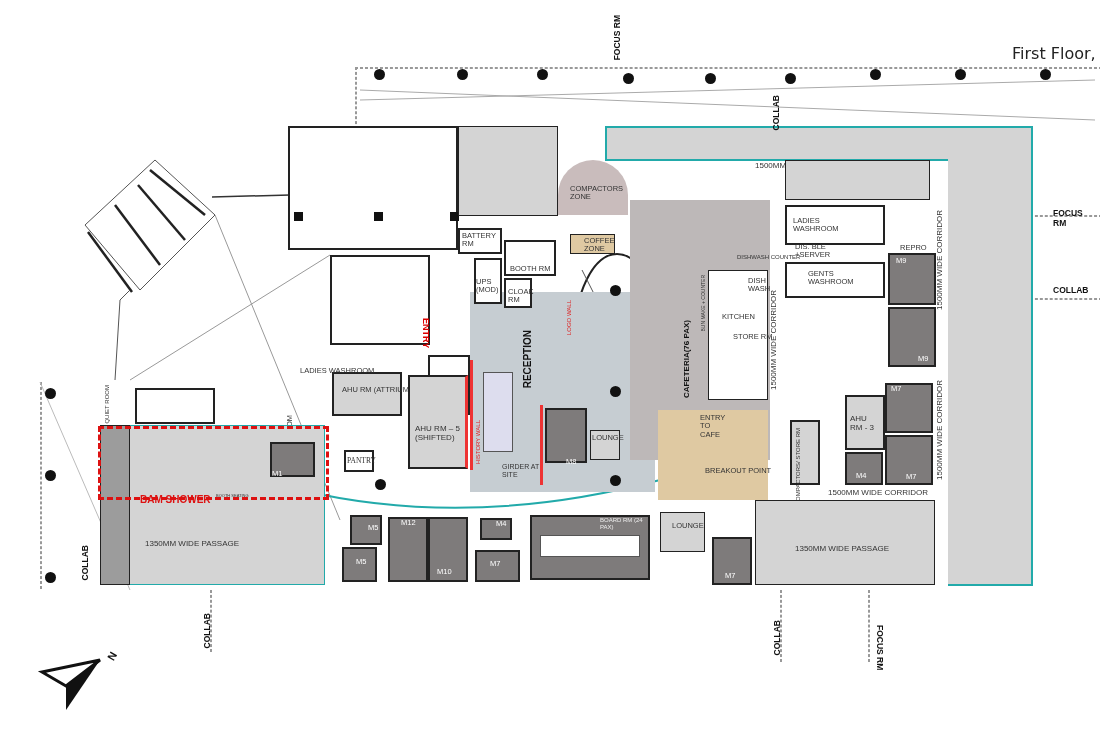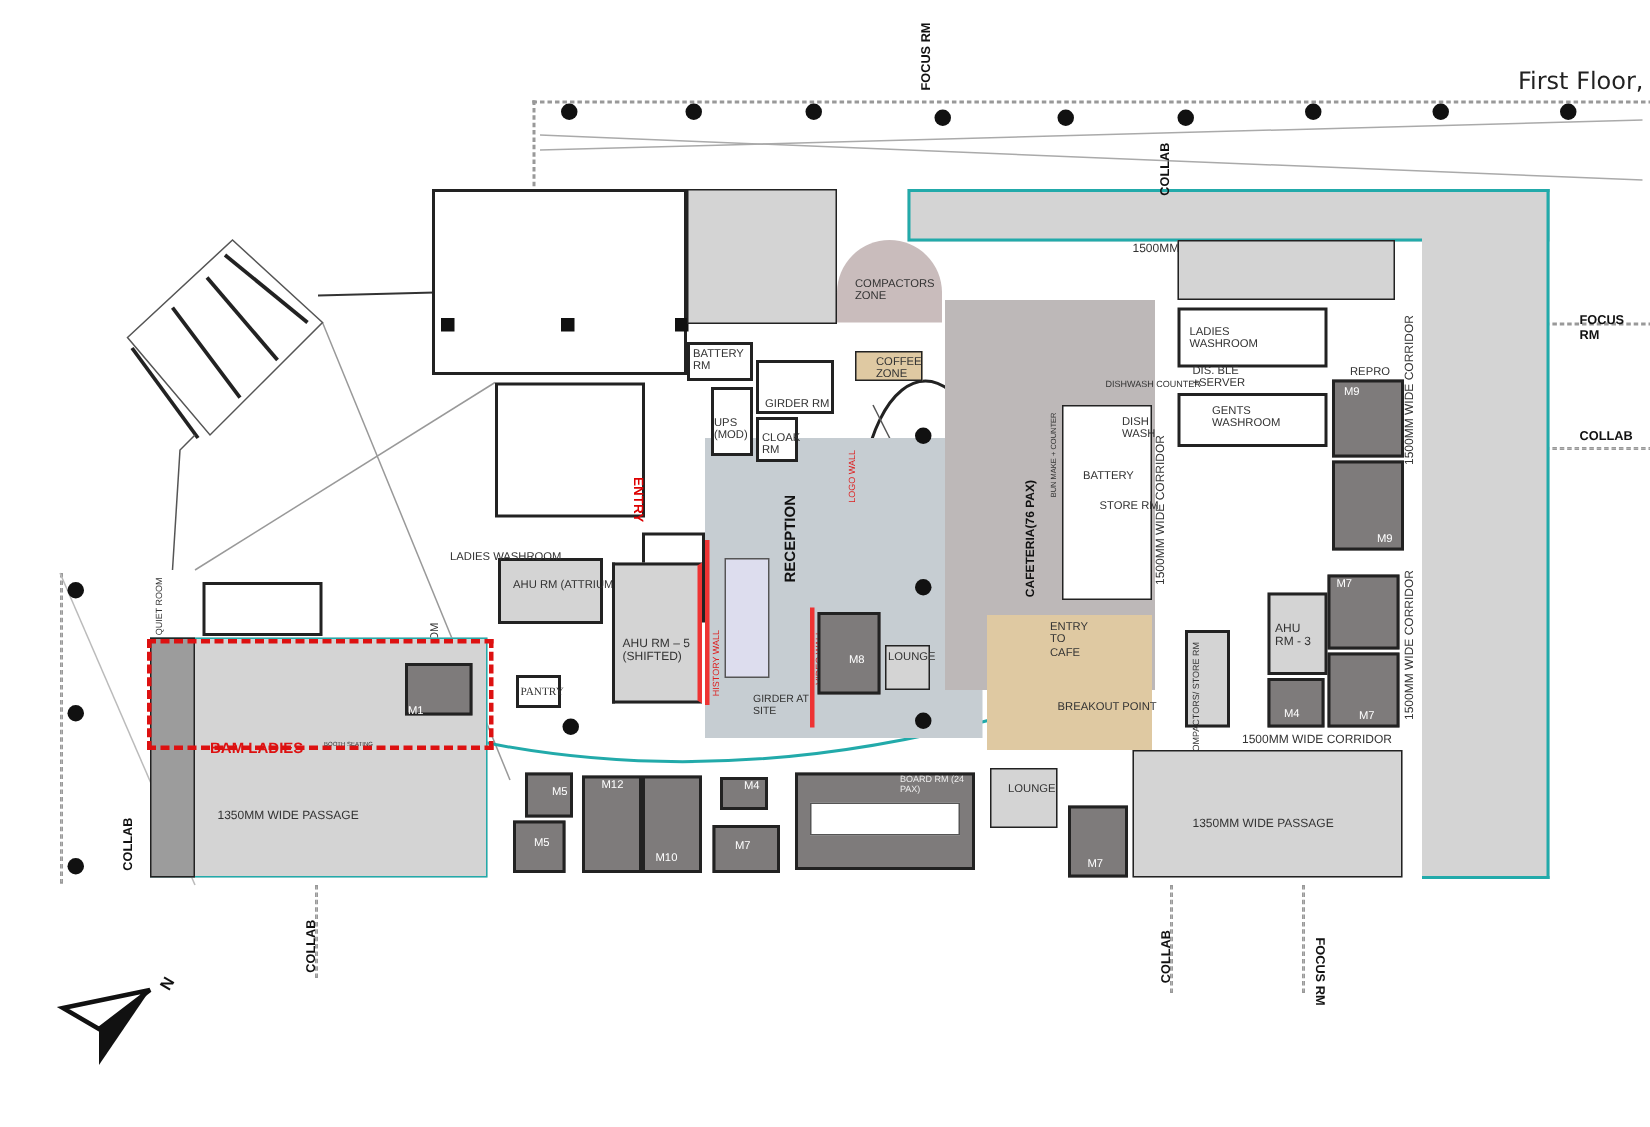--- a/index.html
+++ b/index.html
@@ -91,40 +91,40 @@
 <div class="lbl b vt" style="left:522px;top:330px;font-size:10px;">RECEPTION</div>
 <div class="desk" style="left:483px;top:372px;width:30px;height:80px;background:#dde;"></div>
 <div class="abs" style="left:540px;top:405px;width:3px;height:80px;background:#e33;"></div>
 <div class="lbl vt" style="left:544px;top:420px;color:#d22;font-size:6px;">VIDEO WALL</div>
 <div class="lbl vt" style="left:566px;top:300px;color:#d22;font-size:6px;">LOGO WALL</div>
 <div class="lbl" style="left:502px;top:463px;font-size:7px;width:40px;white-space:normal;">GIRDER AT SITE</div>
 
 <div class="room white" style="left:458px;top:228px;width:44px;height:26px;"></div>
 <div class="lbl" style="left:462px;top:232px;width:35px;white-space:normal;">BATTERY RM</div>
 <div class="room white" style="left:504px;top:240px;width:52px;height:36px;"></div>
-<div class="lbl" style="left:510px;top:265px;">GIRDER RM</div>
+<div class="lbl" style="left:510px;top:265px;">BOOTH RM</div>
 <div class="room white" style="left:474px;top:258px;width:28px;height:46px;"></div>
 <div class="lbl" style="left:476px;top:278px;width:24px;white-space:normal;">UPS (MOD)</div>
 <div class="room white" style="left:504px;top:278px;width:28px;height:30px;"></div>
 <div class="lbl" style="left:508px;top:288px;width:22px;white-space:normal;">CLOAK RM</div>
 
 <div class="room g1" style="left:458px;top:126px;width:100px;height:90px;border-width:1px;"></div>
 <div class="room g1" style="left:605px;top:126px;width:428px;height:35px;border-width:2px;border-color:#2aa;"></div>
 <div class="lbl" style="left:755px;top:162px;font-size:8px;">1500MM WIDE CORRIDOR</div>
 <div class="room g1" style="left:558px;top:160px;width:70px;height:55px;border:none;border-radius:40px 40px 0 0;background:#c9bcbc;"></div>
 <div class="lbl" style="left:570px;top:185px;width:50px;white-space:normal;">COMPACTORS ZONE</div>
 <div class="lbl" style="left:630px;top:220px;width:30px;white-space:normal;">ENTRY TO CAFE</div>
 <div class="room tan" style="left:570px;top:234px;width:45px;height:20px;border-width:1px;"></div>
 <div class="lbl" style="left:584px;top:237px;width:30px;white-space:normal;">COFFEE ZONE</div>
 
 <div class="room cafe" style="left:630px;top:200px;width:140px;height:260px;border:none;"></div>
 <div class="lbl b vt" style="left:683px;top:320px;font-size:8px;">CAFETERIA(76 PAX)</div>
 <div class="room white" style="left:708px;top:270px;width:60px;height:130px;border-width:1px;"></div>
 <div class="lbl" style="left:748px;top:277px;width:25px;white-space:normal;">DISH WASH</div>
-<div class="lbl" style="left:722px;top:313px;">BATTERY</div>
+<div class="lbl" style="left:722px;top:313px;">KITCHEN</div>
 <div class="lbl" style="left:733px;top:333px;">STORE RM</div>
 <div class="lbl" style="left:737px;top:254px;font-size:6px;">DISHWASH COUNTER</div>
 <div class="lbl vt" style="left:701px;top:275px;font-size:5px;">BUN MAKE + COUNTER</div>
 <div class="room tan" style="left:658px;top:410px;width:110px;height:90px;border:none;"></div>
 <div class="lbl" style="left:705px;top:467px;">BREAKOUT POINT</div>
 <div class="lbl" style="left:700px;top:414px;width:30px;white-space:normal;">ENTRY TO CAFE</div>
 
 <div class="room white" style="left:785px;top:205px;width:100px;height:40px;"></div>
 <div class="lbl" style="left:793px;top:217px;width:50px;white-space:normal;">LADIES WASHROOM</div>
 <div class="lbl" style="left:795px;top:243px;width:40px;white-space:normal;">DIS. BLE +SERVER</div>
@@ -173,28 +173,28 @@
 <div class="lbl" style="left:490px;top:560px;color:#fff;">M7</div>
 <div class="room g3" style="left:350px;top:515px;width:32px;height:30px;"></div>
 <div class="lbl" style="left:368px;top:524px;color:#fff;">M5</div>
 <div class="room g3" style="left:342px;top:547px;width:35px;height:35px;"></div>
 <div class="lbl" style="left:356px;top:558px;color:#fff;">M5</div>
 <div class="room g1" style="left:660px;top:512px;width:45px;height:40px;border-width:1px;"></div>
 <div class="lbl" style="left:672px;top:522px;">LOUNGE</div>
 <div class="room g1" style="left:590px;top:430px;width:30px;height:30px;border-width:1px;"></div>
 <div class="lbl" style="left:592px;top:434px;">LOUNGE</div>
 <div class="room g3" style="left:545px;top:408px;width:42px;height:55px;"></div>
-<div class="lbl" style="left:566px;top:436px;color:#fff;">M8</div>
+<div class="lbl" style="left:566px;top:458px;color:#fff;">M8</div>
 
 <div class="room g1" style="left:100px;top:425px;width:225px;height:160px;border-width:1px;border-color:#2aa;"></div>
 <div class="room g2" style="left:100px;top:425px;width:30px;height:160px;border-width:1px;"></div>
 <div class="room white" style="left:135px;top:388px;width:80px;height:36px;"></div>
 <div class="lbl vt" style="left:104px;top:385px;font-size:6px;">QUIET ROOM</div>
 <div class="redd" style="left:98px;top:426px;width:225px;height:68px;"></div>
-<div class="lbl b" style="left:140px;top:494px;color:#d11;font-size:10px;">BAM LADIES</div>
+<div class="lbl b" style="left:140px;top:494px;color:#d11;font-size:10px;">BAM SHOWER</div>
 <div class="lbl" style="left:216px;top:494px;font-size:4px;">BOOTH SEATING</div>
 <div class="room g3" style="left:270px;top:442px;width:45px;height:35px;"></div>
 <div class="lbl" style="left:272px;top:470px;color:#fff;">M1</div>
 <div class="lbl" style="left:145px;top:540px;font-size:8px;">1350MM WIDE PASSAGE</div>
 
 <div class="colr" style="left:374px;top:69px;"></div>
 <div class="colr" style="left:457px;top:69px;"></div>
 <div class="colr" style="left:537px;top:69px;"></div>
 <div class="colr" style="left:623px;top:73px;"></div>
 <div class="colr" style="left:705px;top:73px;"></div>

